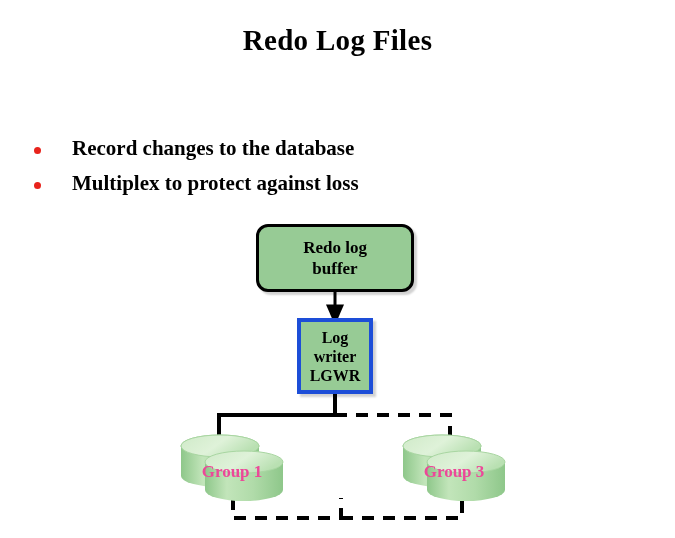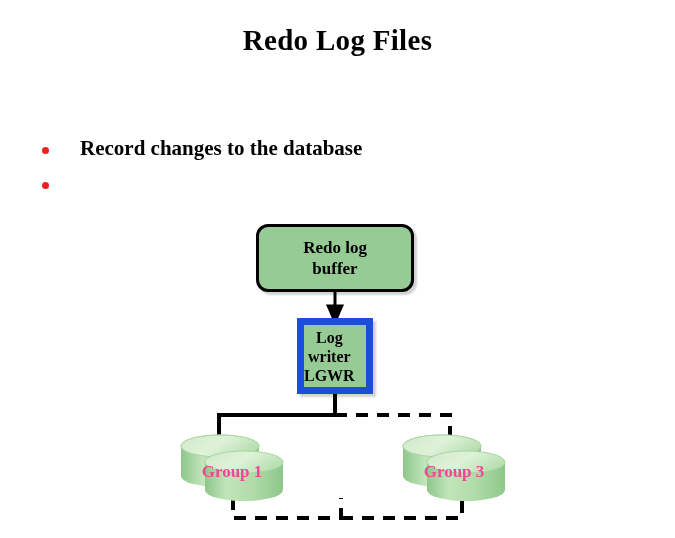--- a/index.html
+++ b/index.html
@@ -34,21 +34,21 @@
     text-align: center;
     font-size: 29px;
     font-weight: bold;
     color: #000000;
     letter-spacing: 0.3px;
   }
 
   
   #bullet-list {
     position: absolute;
-    left: 16px;
+    left: 8px;
     top: 135px;
     width: 538px;
   }
   .bullet-row {
     position: relative;
     height: 35px;
   }
   .bullet-marker {
     position: absolute;
     left: 26px;
@@ -107,24 +107,25 @@
   }
 
   
   #log-writer-box {
     position: absolute;
     left: 297px;
     top: 318px;
     width: 76px;
     height: 76px;
     background: #97cb95;
-    border: 7px solid #1d4ed8;
+    border: 4px solid #1d4ed8;
     box-sizing: border-box;
     display: flex;
     align-items: center;
+    justify-content: center;
     box-shadow: 3px 3px 2px rgba(0,0,0,0.18);
   }
   #log-writer-label {
     font-size: 16px;
     font-weight: bold;
     color: #000000;
     text-align: center;
     line-height: 19px;
     white-space: pre-line;
   }
@@ -168,20 +169,21 @@
 
   <div id="slide-title">Redo Log Files</div>
 
   <div id="bullet-list">
     <div class="bullet-row">
       <span class="bullet-marker"></span>
       <span class="bullet-text">Record changes to the database</span>
     </div>
     <div class="bullet-row">
       <span class="bullet-marker"></span>
+      <span class="bullet-text">Multiplex to protect against loss</span>
     </div>
   </div>
 
   <div id="diagram">
 
     <svg id="connectors" viewBox="0 0 675 538">
       <defs>
         <marker id="arrowhead" markerWidth="7" markerHeight="7" refX="3.2" refY="3" orient="auto">
           <path d="M0,0 L7,3 L0,6 z" fill="#000000"></path>
         </marker>

